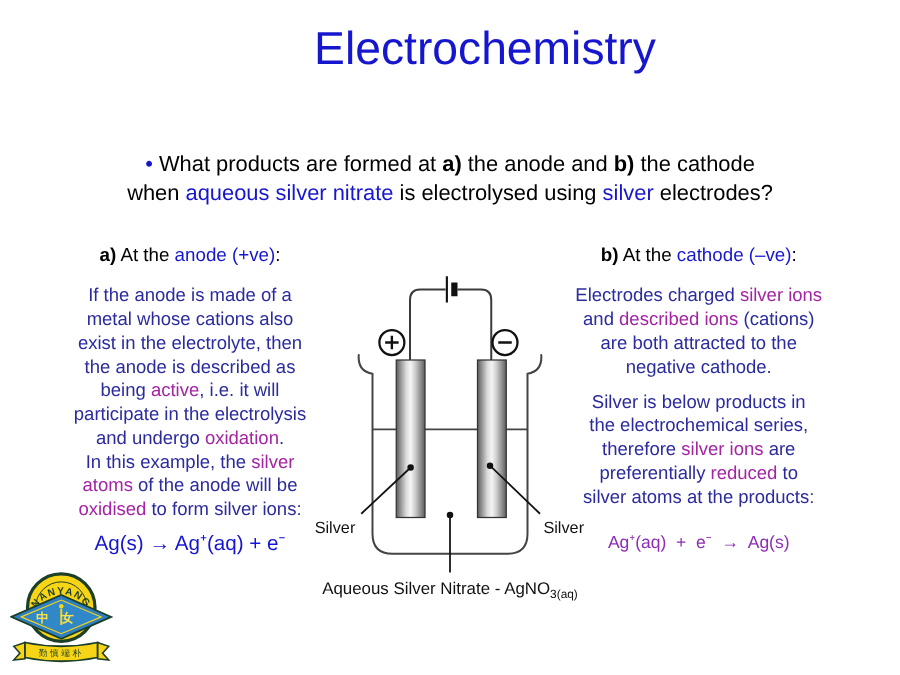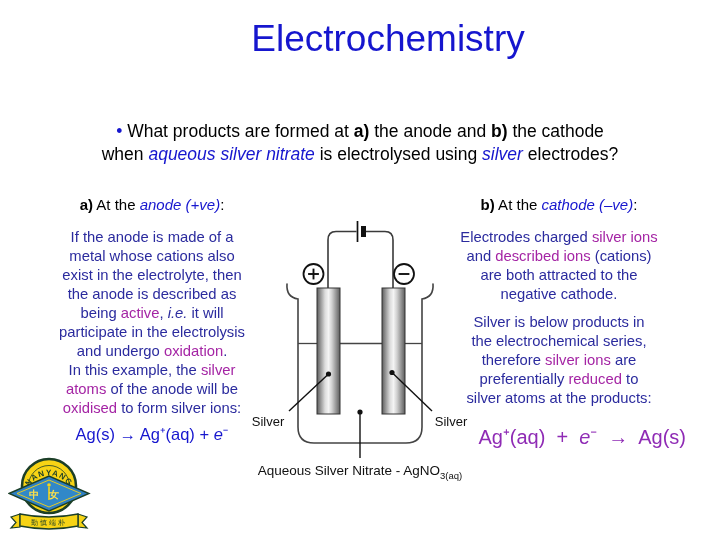--- a/index.html
+++ b/index.html
@@ -19,23 +19,23 @@
   .title{top:17px;left:0;width:100%;text-align:center;font-size:37px;line-height:44px;color:var(--blue);padding-left:28px;}
   .subtitle{top:62px;left:0;width:100%;text-align:center;font-size:28px;line-height:34px;color:var(--blue);}
   .question{top:120px;left:40px;width:640px;text-align:center;font-size:17.5px;line-height:23px;color:var(--ink);}
   .col{text-align:center;}
   .col-left{left:27px;top:184px;width:250px;}
   .col-right{left:432px;top:184px;width:254px;}
   .col-head{font-size:15px;color:var(--ink);margin:12px 0 15px 0;}
   .body-text{font-size:14.8px;line-height:19px;color:var(--navy);margin:0;}
   .para+.para{margin-top:9px;}
   .eq-left{font-size:16.5px;color:var(--blue);margin-top:4px;}
-  .eq-right{font-size:20px;color:var(--purple);margin-top:15px;text-align:right;}
+  .eq-right{font-size:14px;color:var(--purple);margin-top:15px;}
   span.b{font-weight:bold;}
-  span.i{font-style:italic;}
+  span.i{}
   span.blue{color:var(--blue);}
   span.mag{color:var(--mag);}
   svg text{font-family:"Liberation Sans",sans-serif;}
 </style>
 </head>
 <body>
 
 <div class="slide">
 
   <div class="abs title">Electrochemistry</div>

